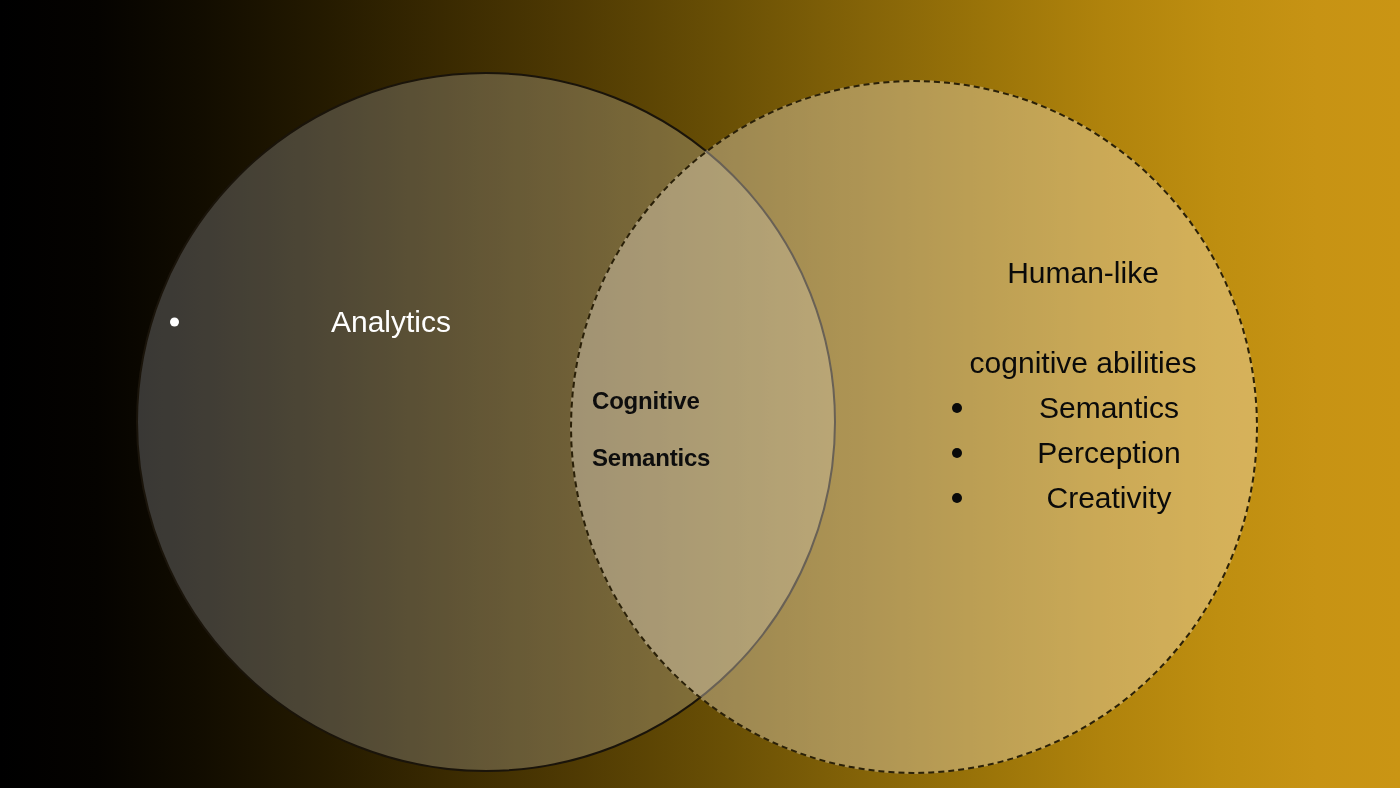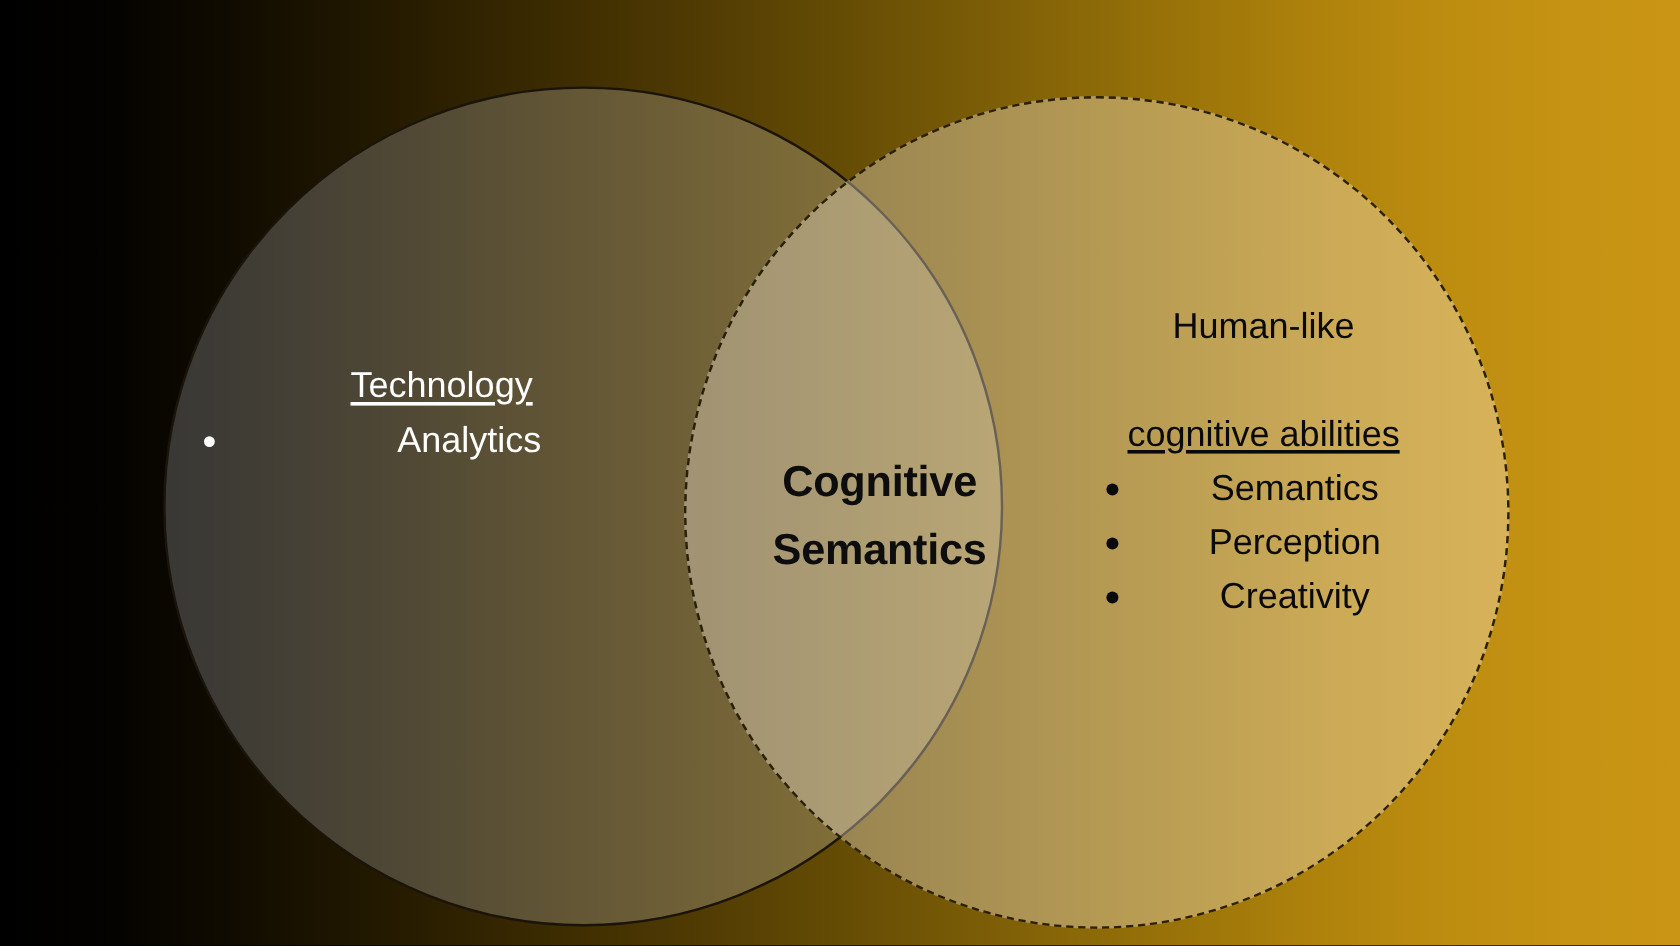--- a/index.html
+++ b/index.html
@@ -71,32 +71,31 @@
     line-height: 44px;
   }
   #left-text .heading {
     text-decoration: underline;
     text-underline-offset: 4px;
     display: block;
     margin-bottom: 2px;
   }
 
   #right-text {
-    left: 888px;
+    left: 918px;
     top: 250px;
     width: 330px;
     color: #0a0a0a;
     font-size: 30px;
     line-height: 45px;
   }
   #right-text .heading {
     display: block;
   }
   #right-text .heading .ul {
-    text-decoration: underline;
     text-underline-offset: 3px;
     margin-top: 36px;
   }
 
   
   ul.bullets {
     list-style: none;
     margin: 0;
     padding: 0;
   }
@@ -121,43 +120,42 @@
   #right-text ul.bullets li .dot {
     left: 34px;
     background: #0a0a0a;
     width: 10px;
     height: 10px;
   }
 
   
   #center-label {
     position: absolute;
-    left: 617px;
+    left: 592px;
     top: 372px;
     width: 232px;
     z-index: 7;
-    text-align: center;
+    text-align: left;
     color: #0d0d0d;
     font-weight: bold;
-    font-size: 36px;
+    font-size: 24px;
     line-height: 57px;
     letter-spacing: -0.2px;
   }
   #center-label .line { display: block; }
 </style>
 </head>
 <body>
 
 <div id="stage">
 
   <div class="circle" id="circle-left"></div>
   <div class="circle" id="circle-right"></div>
 
   <div class="textblock" id="left-text">
-    <span class="heading">Technology</span>
     <ul class="bullets">
       <li>
         <span class="dot"></span>
         <span>Analytics</span>
       </li>
     </ul>
   </div>
 
   <div class="textblock" id="right-text">
     <span class="heading">

